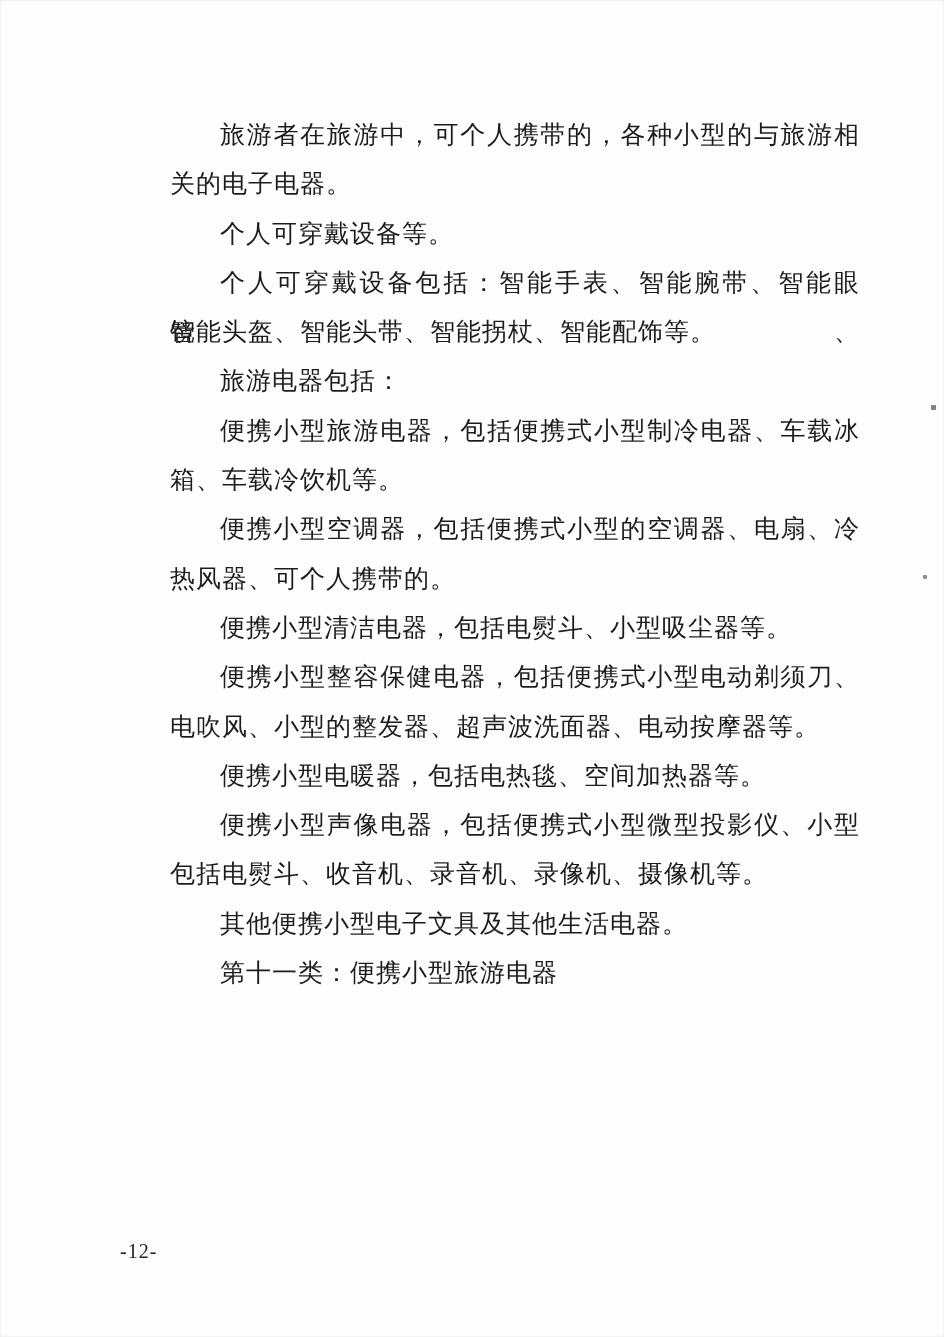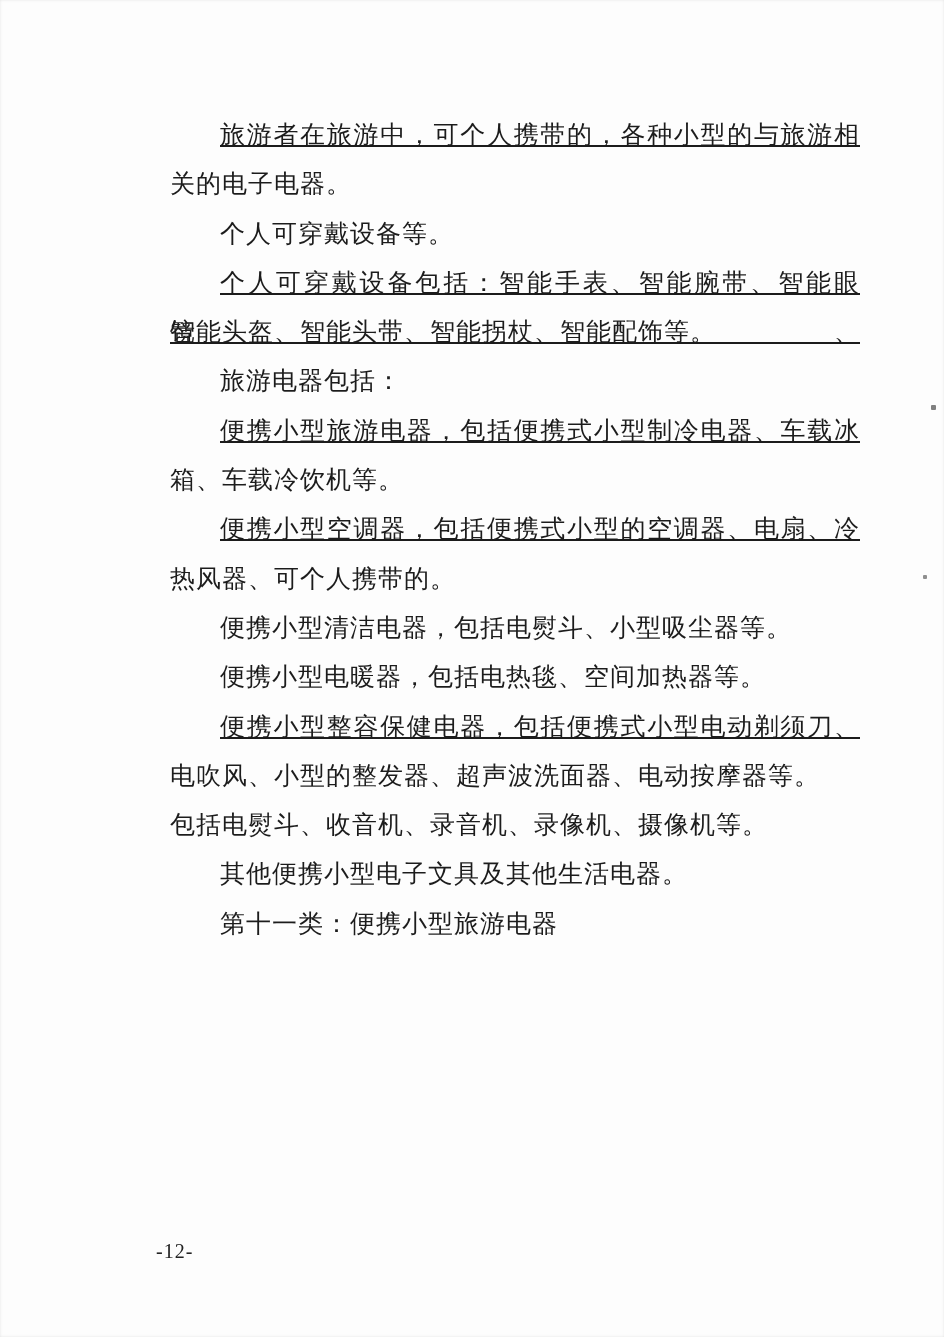--- a/index.html
+++ b/index.html
@@ -30,31 +30,29 @@
     height: 49.3px;
     line-height: 49.3px;
     white-space: nowrap;
   }
   .line.first { text-indent: 2em; }
   .line.just {
     white-space: normal;
     text-align: justify;
     text-align-last: justify;
     text-justify: inter-character;
-    text-decoration: underline;
   }
   .footer-page-number {
     position: absolute;
     left: 120px;
     top: 1240px;
     font-size: 20px;
     letter-spacing: 1px;
     color: #222;
     font-family: "Liberation Serif", "DejaVu Serif", serif;
-    margin-left: 36px;
   }
   .speck {
     position: absolute;
     background: #555;
     border-radius: 1px;
   }
 </style>
 </head>
 <body>
 
@@ -79,27 +77,28 @@
         <div class="line">箱、车载冷饮机等。</div>
       </div>
       <div class="paragraph">
         <div class="line first just">便携小型空调器，包括便携式小型的空调器、电扇、冷</div>
         <div class="line">热风器、可个人携带的。</div>
       </div>
       <div class="paragraph">
         <div class="line first">便携小型清洁电器，包括电熨斗、小型吸尘器等。</div>
       </div>
       <div class="paragraph">
-        <div class="line first">便携小型电暖器，包括电热毯、空间加热器等。</div>
-      </div>
-      <div class="paragraph">
         <div class="line first just">便携小型整容保健电器，包括便携式小型电动剃须刀、</div>
         <div class="line">电吹风、小型的整发器、超声波洗面器、电动按摩器等。</div>
       </div>
       <div class="paragraph">
+        <div class="line first">便携小型电暖器，包括电热毯、空间加热器等。</div>
+      </div>
+      <div class="paragraph">
+        <div class="line first just">便携小型声像电器，包括便携式小型微型投影仪、小型</div>
         <div class="line">包括电熨斗、收音机、录音机、录像机、摄像机等。</div>
       </div>
       <div class="paragraph">
         <div class="line first">其他便携小型电子文具及其他生活电器。</div>
       </div>
       <div class="paragraph">
         <div class="line first">第十一类：便携小型旅游电器</div>
       </div>
     </div>
   <div class="footer-page-number">-12-</div>

